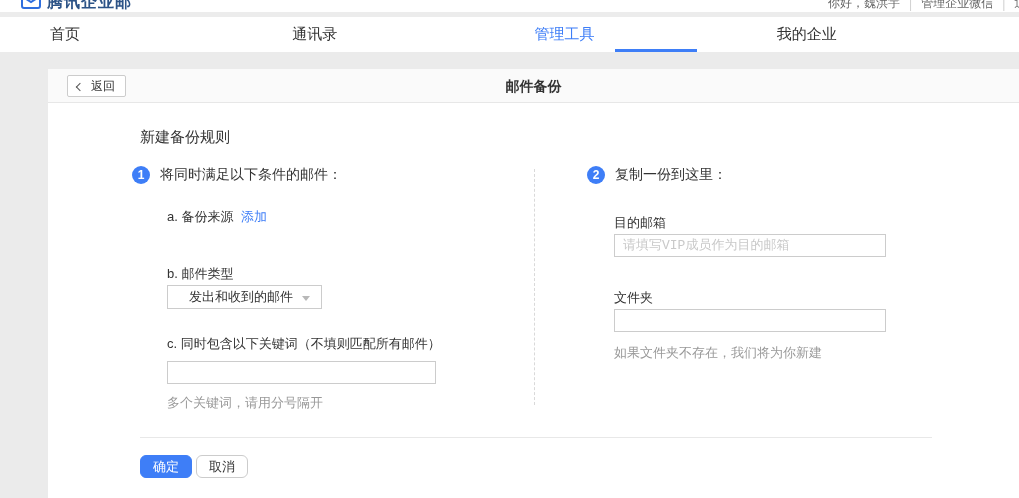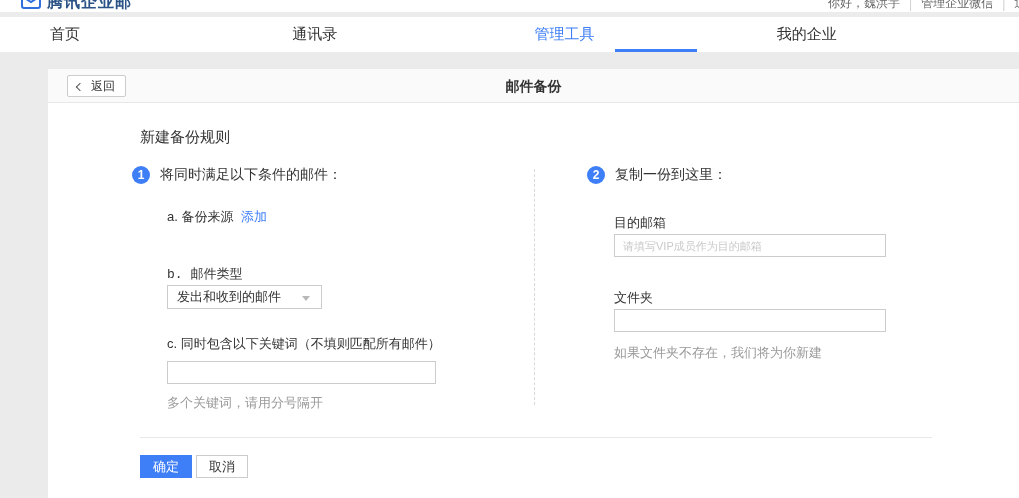--- a/index.html
+++ b/index.html
@@ -38,32 +38,32 @@
   .step-head { position:absolute; display:flex; align-items:center; gap:10px; }
   .badge { width:18px; height:18px; border-radius:50%; background:#3e7ef7; color:#fff; font-size:12px;
            font-weight:bold; text-align:center; line-height:18px; flex:0 0 auto; }
   .step-label { font-size:14px; color:#333;font-family:Liberation Mono, monospace; }
 
   .lbl { position:absolute; font-size:13px; color:#333; }
   .hint { position:absolute; font-size:13px; color:#999; }
   .blue-link { color:#3e7ef7; cursor:pointer; margin-left:4px; }
 
   .select-box { position:absolute; left:119px; top:216px; width:155px; height:24px; border:1px solid #ccc;
-                background:#fff; font-size:13px; color:#333; line-height:22px; padding-left:9px; cursor:pointer; }
+                background:#fff; font-size:13px; color:#333; line-height:22px; padding-left:21px; cursor:pointer; }
   .caret-down { position:absolute; right:11px; top:10px; width:0; height:0;
                 border-left:4px solid transparent; border-right:4px solid transparent; border-top:5px solid #b8b8b8; }
 
-  .txt-input { position:absolute; height:23px; border:1px solid #ccc; background:#fff; font-size:11px;
-               color:#333; padding:0 8px; outline:none; }
+  .txt-input { position:absolute; height:23px; border:1px solid #ccc; background:#fff; font-size:13px;
+               color:#333; padding:0 8px; outline:none;font-family:Liberation Mono, monospace; }
   .txt-input::placeholder { color:#c9c9c9; opacity:1; }
 
   .v-divider { position:absolute; left:486px; top:100px; height:236px; width:0; border-left:1px dashed #d9d9d9; }
   .h-divider { position:absolute; left:92px; top:368px; width:792px; height:0; border-top:1px solid #e8e8e8; }
 
-  .btn { position:absolute; top:386px; height:23px; font-size:13px; border-radius:0; cursor:pointer;
+  .btn { position:absolute; top:386px; height:23px; font-size:13px; border-radius:6px; cursor:pointer;
          display:flex; align-items:center; justify-content:center; padding:0 12px; }
   .btn-primary { left:92px; background:#3e7ef7; border:1px solid #3e7ef7; color:#fff; }
   .btn-plain { left:148px; background:#fff; border:1px solid #ccc; color:#333; }
 </style>
 </head>
 <body>
 
 <div class="stage">
 
   <div class="topbar">
@@ -111,21 +111,21 @@
     <div class="step-head" style="left:84px; top:97px;">
       <span class="badge">1</span>
       <span class="step-label">将同时满足以下条件的邮件：</span>
     </div>
 
     <div class="lbl" style="left:119px; top:139px;">
       <span>a. 备份来源</span>
       <span class="blue-link">添加</span>
     </div>
 
-    <div class="lbl" style="left:119px; top:196px;font-family:Liberation Mono, monospace;">b. 邮件类型</div>
+    <div class="lbl" style="left:119px; top:196px;">b. 邮件类型</div>
 
     <div class="select-box">
       <span>发出和收到的邮件</span>
       <span class="caret-down"></span>
     </div>
 
     <div class="lbl" style="left:119px; top:266px;">c. 同时包含以下关键词（不填则匹配所有邮件）</div>
     <input class="txt-input" style="left: 119px; top: 292px; width: 269px;" type="text" value="">
     <div class="hint" style="left:119px; top:325px;">多个关键词，请用分号隔开</div>
 

